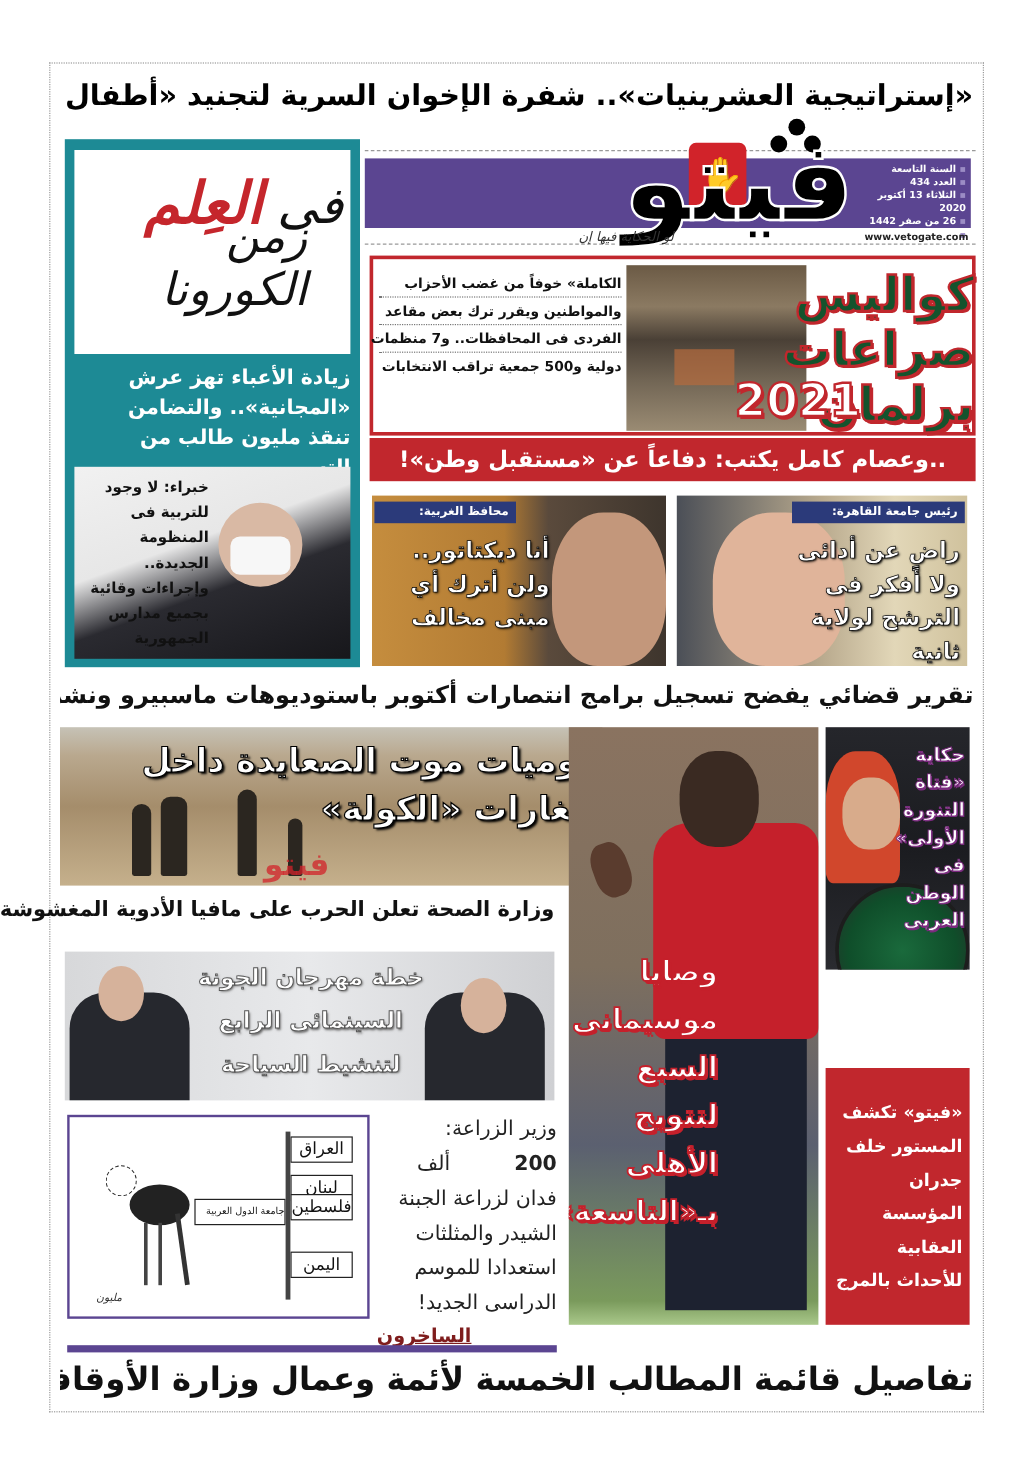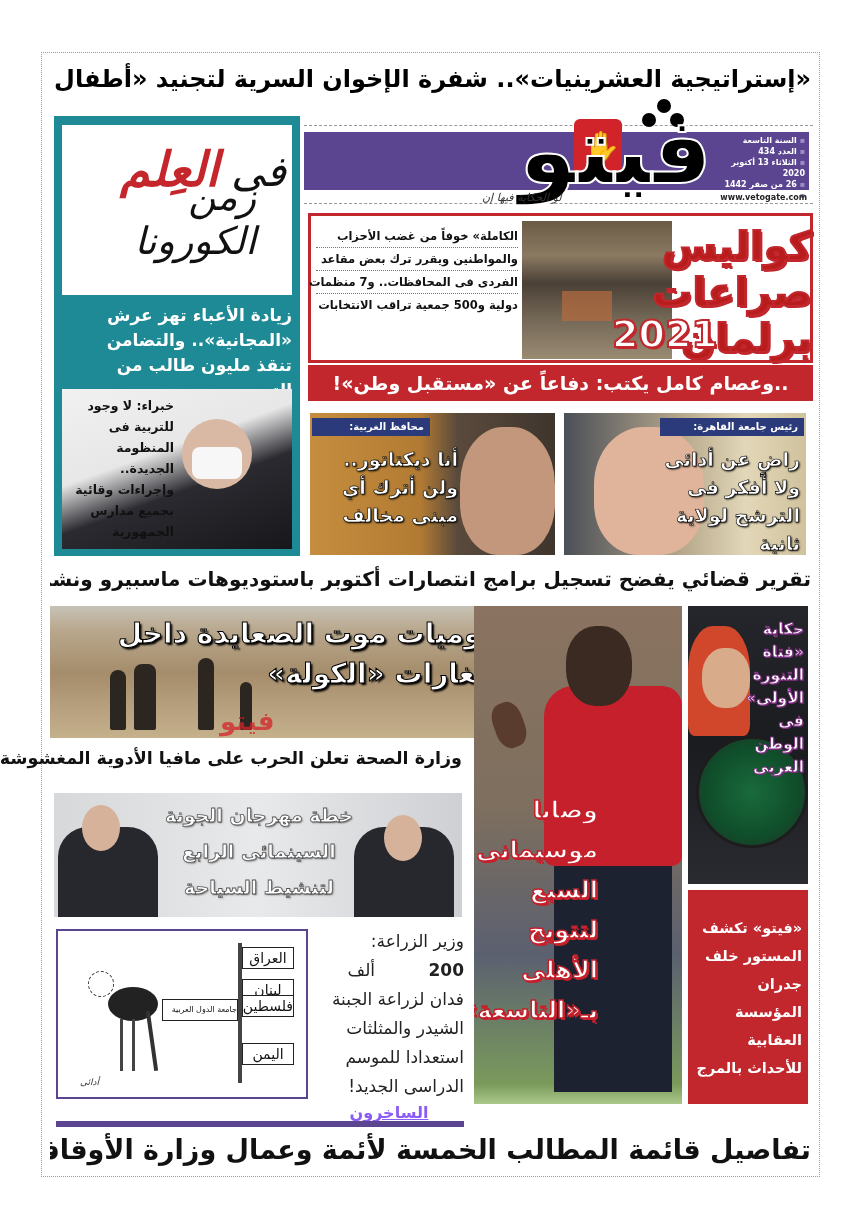--- a/index.html
+++ b/index.html
@@ -45,21 +45,21 @@
   .girl-mask { position: absolute; left: 130px; top: 58px; width: 50px; height: 32px; background: #f7f7f7; border-radius: 8px; }
   .girl-hair { position: absolute; left: 110px; top: 18px; width: 110px; height: 130px; border-radius: 50% 50% 20% 20%; background: #2a1f1a; z-index: -1; }
   .corona-photo .experts { position: absolute; right: 118px; top: 6px; width: 108px; font-size: 12.5px; font-weight: 900; color: #111;
                            line-height: 21px; text-align: right; white-space: normal; }
 
   
   .parl-box { left: 266px; top: 160px; width: 505px; height: 150px; border: 3px solid #c1272d; background: #fff; }
   .parl-photo { left: 480px; top: 168px; width: 150px; height: 138px; background:
                  linear-gradient(180deg, #6b5a45 0%, #8b7a62 25%, #4a4036 45%, #726655 70%, #9a8b73 100%); }
   .parl-photo:after { content: ""; position: absolute; left: 40px; top: 70px; width: 50px; height: 30px; background: #b66b3d; opacity: .7; }
-  .parl-big { left: 632px; top: 170px; width: 138px; font-size: 40px; font-weight: 900; color: #b91c1c; line-height: 46px; text-align: right;
+  .parl-big { left: 632px; top: 170px; width: 138px; font-size: 40px; font-weight: 900; color: #14532d; line-height: 46px; text-align: right;
               -webkit-text-stroke: 2px #c1272d; text-shadow: 2px 2px 0 #c1272d; }
   .parl-year { left: 570px; top: 262px; font-size: 38px; font-weight: 900; color: #fff; -webkit-text-stroke: 2px #c1272d; text-shadow: 2px 2px 0 #c1272d; }
   .parl-lines { left: 274px; top: 172px; width: 202px; }
   .parl-lines div { font-size: 11.5px; font-weight: 900; text-align: right; height: 23px; line-height: 22px; border-bottom: 1px dotted #777; white-space: nowrap; }
   .parl-lines div:last-child { border-bottom: none; }
   .essam { left: 266px; top: 312px; width: 505px; height: 36px; background: #c1272d; color: #fff; font-size: 19px; font-weight: 900; text-align: center; line-height: 36px; }
 
   
   .portrait { top: 360px; height: 142px; overflow: hidden; }
   .p-left { left: 268px; width: 245px; background: linear-gradient(90deg, #c58d3e 0%, #b27b33 45%, #5a4a3c 60%, #3e352d 100%); }
@@ -98,34 +98,34 @@
   .post { position: absolute; left: 180px; top: 12px; width: 4px; height: 140px; background: #444; }
   .arrow-r { position: absolute; left: 184px; width: 52px; height: 22px; border: 1.5px solid #222; font-size: 14px; text-align: center; line-height: 20px; background: #fff; }
   .arrow-l { position: absolute; left: 104px; top: 68px; width: 76px; height: 22px; border: 1.5px solid #222; font-size: 8px; line-height: 20px; background: #fff; }
   .ostrich-body { position: absolute; left: 50px; top: 56px; width: 50px; height: 34px; border-radius: 50%; background: #222; }
   .ostrich-tail { position: absolute; left: 30px; top: 40px; width: 26px; height: 26px; border-radius: 50%; border: 1.5px dashed #333; }
   .leg { position: absolute; top: 88px; width: 3px; height: 52px; background: #444; }
   .neck { position: absolute; left: 92px; top: 80px; width: 4px; height: 60px; background: #333; transform: rotate(-8deg); }
   .cartoon .sig { position: absolute; left: 22px; bottom: 10px; font-size: 9px; font-style: italic; color: #333; }
   .sarcastic { left: 272px; top: 874px; width: 150px; font-size: 17px; color: #222; text-align: right; line-height: 29px; white-space: normal; }
   .sarcastic b { font-weight: 900; margin-left: 48px; }
-  .sakhroon { left: 272px; top: 1050px; width: 150px; font-size: 16px; font-weight: 900; color: #8b5cf6; text-align: center; text-decoration: underline; }
+  .sakhroon { left: 272px; top: 1050px; width: 150px; font-size: 16px; font-weight: 900; color: #7f1d1d; text-align: left; text-decoration: underline; }
   .purple-rule { left: 14px; top: 1068px; width: 408px; height: 6px; background: #5b4591; }
 
   
   .coach { left: 432px; top: 553px; width: 208px; height: 498px; background: linear-gradient(180deg, #8a7360 0%, #7e6f5e 40%, #5b6070 70%, #7a9a5c 96%, #a9c88a 100%); overflow: hidden; }
   .coach .shirt { position: absolute; left: 70px; top: 80px; width: 138px; height: 180px; background: #c5202b; border-radius: 30px 20px 10px 10px; }
   .coach .head { position: absolute; left: 92px; top: 20px; width: 66px; height: 80px; border-radius: 45%; background: #3a2a22; }
   .coach .pants { position: absolute; left: 80px; top: 256px; width: 118px; height: 230px; background: #1d2230; }
   .coach .hand { position: absolute; left: 20px; top: 96px; width: 30px; height: 46px; background: #5a3c2e; border-radius: 40%; transform: rotate(-20deg); }
   .coach .ttl { position: absolute; left: 4px; top: 184px; width: 120px; font-size: 24px; font-weight: 900; color: #fff; text-align: right; line-height: 40px;
                 -webkit-text-stroke: 1.5px #c5202b; text-shadow: 2px 2px 0 #c5202b; white-space: normal; }
 
   
-  .tanoura { left: 646px; top: 553px; width: 120px; height: 278px; background: linear-gradient(180deg, #25262b 0%, #1b1c20 50%, #2a2b30 100%); overflow: hidden; }
+  .tanoura { left: 646px; top: 553px; width: 120px; height: 202px; background: linear-gradient(180deg, #25262b 0%, #1b1c20 50%, #2a2b30 100%); overflow: hidden; }
   .tanoura .scarf { position: absolute; left: 0px; top: 20px; width: 62px; height: 110px; background: #d1472c; border-radius: 40% 40% 10% 10%; }
   .tanoura .face { position: absolute; left: 14px; top: 42px; width: 48px; height: 60px; background: #d8ab8b; border-radius: 45%; }
   .tanoura .drum { position: absolute; left: 8px; top: 130px; width: 112px; height: 112px; border-radius: 50%; background: radial-gradient(circle, #1a6a3c 0%, #0f4e2a 60%, #2a2a2a 100%); border: 3px solid #1d1d1d; }
   .tanoura .ttl { position: absolute; right: 4px; top: 12px; width: 72px; font-size: 15.5px; font-weight: 900; color: #fff; text-align: right; line-height: 23px;
                   -webkit-text-stroke: .8px #7a2a7e; text-shadow: 1px 1px 0 #7a2a7e; white-space: normal; }
 
   
   .reveal { left: 646px; top: 837px; width: 120px; height: 214px; background: #c1272d; }
   .reveal .txt { position: absolute; left: 4px; right: 6px; top: 24px; font-size: 14.5px; font-weight: 900; color: #fff; line-height: 28px; text-align: right; white-space: normal; }
 
@@ -228,21 +228,21 @@
     <div class="ostrich-body"></div>
     <div class="leg" style="left:62px"></div>
     <div class="leg" style="left:74px"></div>
     <div class="neck"></div>
     <div class="post"></div>
     <div class="arrow-r" style="top:16px">العراق</div>
     <div class="arrow-r" style="top:48px">لبنان</div>
     <div class="arrow-r" style="top:64px">فلسطين</div>
     <div class="arrow-r" style="top:112px">اليمن</div>
     <div class="arrow-l">جامعة الدول العربية</div>
-    <div class="sig">أدائى</div>
+    <div class="sig">مليون</div>
   </div>
   <div class="abs sarcastic">
     <span>وزير الزراعة: </span><b>200</b><span> ألف فدان لزراعة الجبنة الشيدر والمثلثات استعدادا للموسم الدراسى الجديد!</span>
   </div>
   <div class="abs sakhroon">الساخرون</div>
   <div class="abs purple-rule"></div>
 
   <div class="abs coach">
     <div class="pants"></div>
     <div class="shirt"></div>

